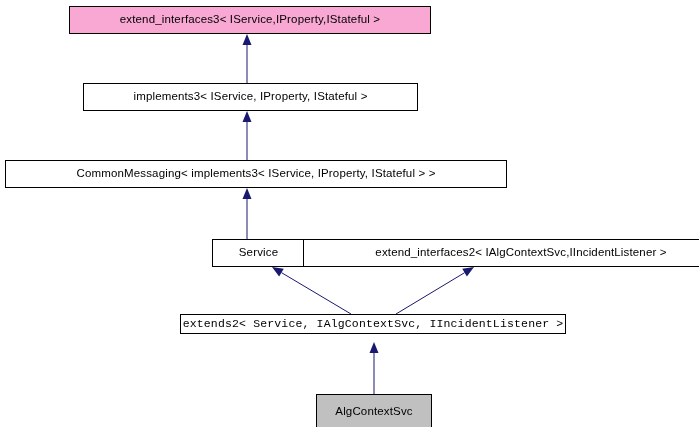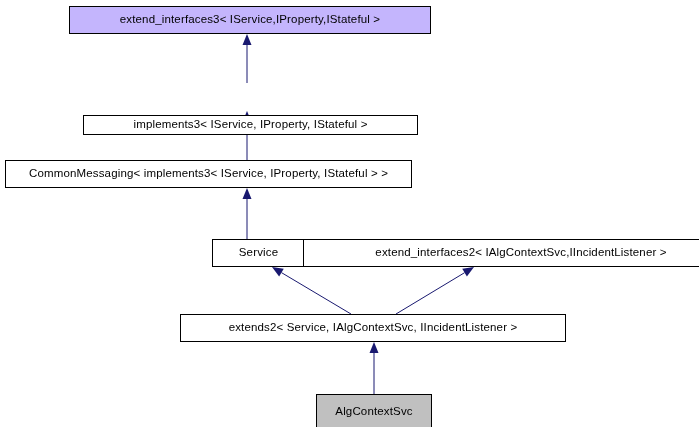--- a/index.html
+++ b/index.html
@@ -71,34 +71,34 @@
       </g>
       <g>
         <line x1="396" y1="314" x2="464.57825262884506" y2="272.6772067492857" stroke="#191970" stroke-width="1"></line>
         <polygon points="474,267 466.9007462990074,276.53155794657636 462.25575895868275,268.822855551995" fill="#191970"></polygon>
       </g>
       <g>
         <line x1="374" y1="394" x2="374" y2="353" stroke="#191970" stroke-width="1"></line>
         <polygon points="374,342 378.5,353 369.5,353" fill="#191970"></polygon>
       </g>
     </svg>
-<div class="uml-node" style="left: 69px; top: 6px; width: 362px; height: 28px; border-color: rgb(0, 0, 0); background: #c4b5fd;">
+<div class="uml-node" style="left: 69px; top: 6px; width: 362px; height: 28px; border-color: rgb(0, 0, 0); background: #f9a8d4;">
       <span class="node-label">extend_interfaces3&lt; IService,IProperty,IStateful &gt;</span>
     </div>
-    <div class="uml-node" style="left: 83px; top: 83px; width: 335px; height: 20px; border-color: rgb(0, 0, 0); background: rgb(255, 255, 255); margin-top: 32px;">
+    <div class="uml-node" style="left: 83px; top: 83px; width: 335px; height: 28px; border-color: rgb(0, 0, 0); background: rgb(255, 255, 255);">
       <span class="node-label">implements3&lt; IService, IProperty, IStateful &gt;</span>
     </div>
-    <div class="uml-node" style="left: 5px; top: 160px; width: 407px; height: 28px; border-color: rgb(0, 0, 0); background: rgb(255, 255, 255);">
+    <div class="uml-node" style="left: 5px; top: 160px; width: 502px; height: 28px; border-color: rgb(0, 0, 0); background: rgb(255, 255, 255);">
       <span class="node-label">CommonMessaging&lt; implements3&lt; IService, IProperty, IStateful &gt; &gt;</span>
     </div>
     <div class="uml-node" style="left: 212px; top: 239px; width: 93px; height: 28px; border-color: rgb(0, 0, 0); background: rgb(255, 255, 255);">
       <span class="node-label">Service</span>
     </div>
     <div class="uml-node" style="left: 303px; top: 239px; width: 436px; height: 28px; border-color: rgb(0, 0, 0); background: rgb(255, 255, 255);">
       <span class="node-label">extend_interfaces2&lt; IAlgContextSvc,IIncidentListener &gt;</span>
     </div>
-    <div class="uml-node" style="left: 180px; top: 314px; width: 386px; height: 28px; border-color: rgb(0, 0, 0); background: rgb(255, 255, 255);">
+    <div class="uml-node" style="left: 180px; top: 314px; width: 386px; height: 20px; border-color: rgb(0, 0, 0); background: rgb(255, 255, 255); font-family: Liberation Mono, monospace;">
       <span class="node-label">extends2&lt; Service, IAlgContextSvc, IIncidentListener &gt;</span>
     </div>
     <div class="uml-node highlight" style="left: 316px; top: 394px; width: 116px; height: 36px; border-color: rgb(0, 0, 0); background: rgb(192, 192, 192);">
       <span class="node-label">AlgContextSvc</span>
     </div>
   </div>
 
 </body></html>

